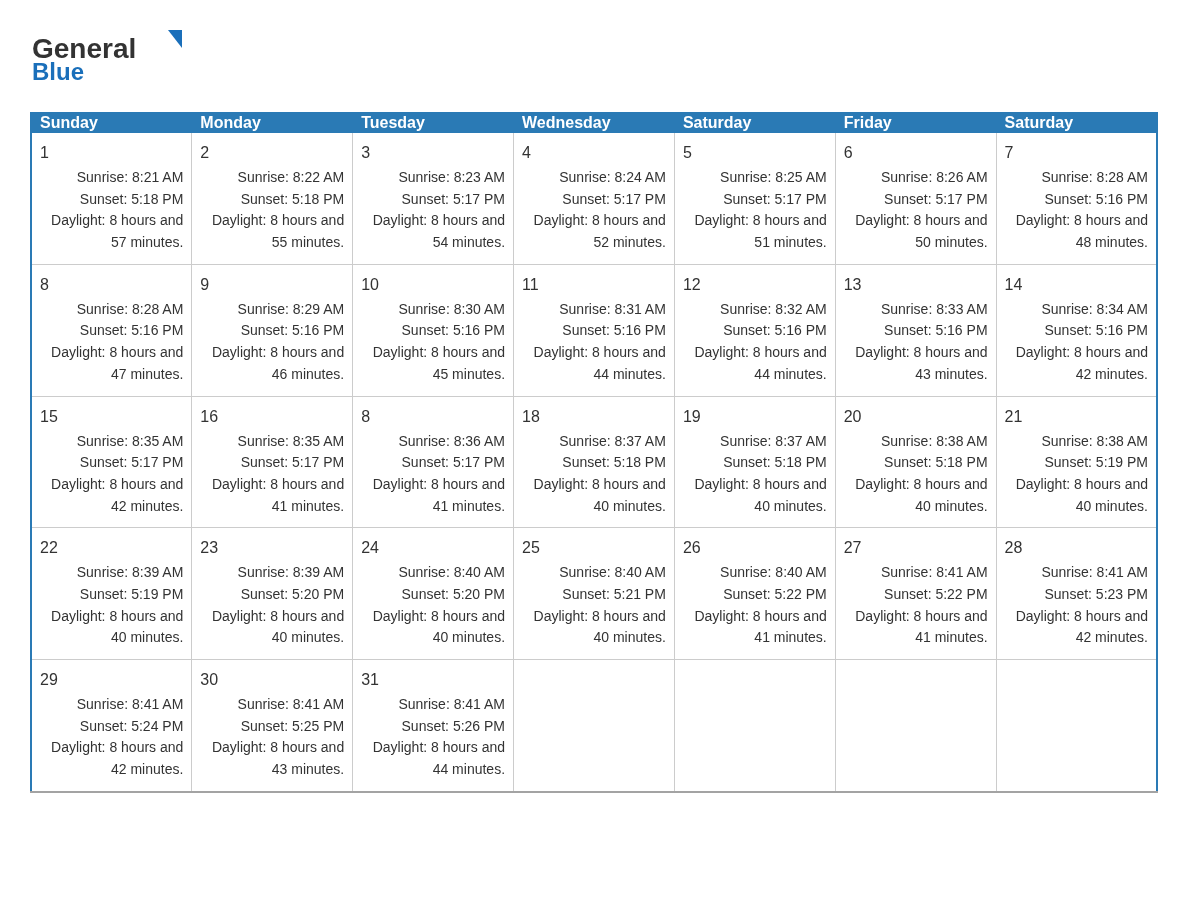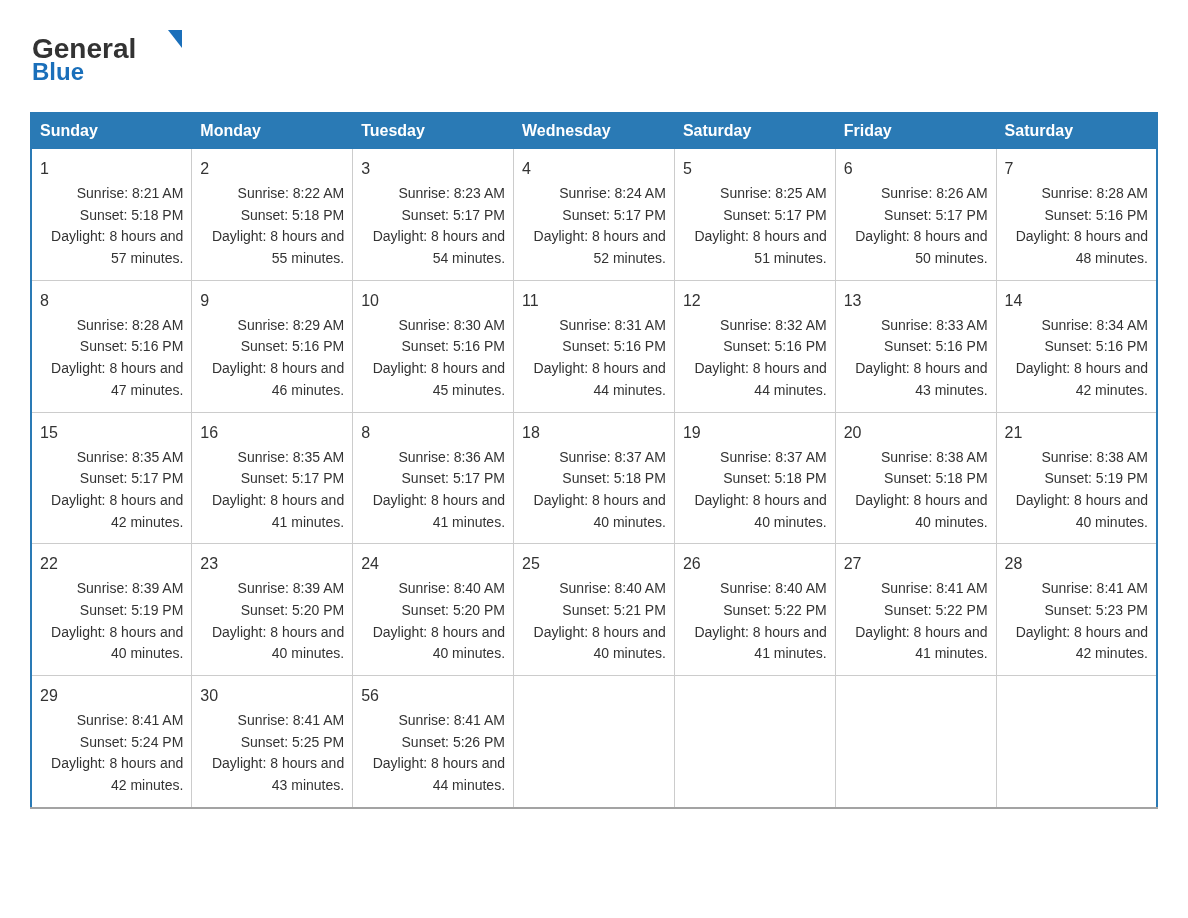--- a/index.html
+++ b/index.html
@@ -31,21 +31,21 @@
       margin-top: 4px;
     }
     table {
       width: 100%;
       border-collapse: collapse;
       table-layout: fixed;
     }
     thead tr th {
       background-color: #2a7ab5;
       color: #fff;
-      padding: 8px 8px;
+      padding: 0 8px;
       font-size: 16px;
       font-weight: bold;
       text-align: left;
       border: 1px solid #2a7ab5;
     }
     tbody tr td {
       vertical-align: top;
       padding: 8px 8px 10px 8px;
       border: 1px solid #ccc;
       font-size: 13px;
@@ -243,21 +243,21 @@
       <tr>
         <td>
           <span class="day-num">29</span>
           <div class="day-info">Sunrise: 8:41 AM<br>Sunset: 5:24 PM<br>Daylight: 8 hours and 42 minutes.</div>
         </td>
         <td>
           <span class="day-num">30</span>
           <div class="day-info">Sunrise: 8:41 AM<br>Sunset: 5:25 PM<br>Daylight: 8 hours and 43 minutes.</div>
         </td>
         <td>
-          <span class="day-num">56</span>
+          <span class="day-num">31</span>
           <div class="day-info">Sunrise: 8:41 AM<br>Sunset: 5:26 PM<br>Daylight: 8 hours and 44 minutes.</div>
         </td>
         <td class="empty-cell"></td>
         <td class="empty-cell"></td>
         <td class="empty-cell"></td>
         <td class="empty-cell"></td>
       </tr>
     </tbody>
 </table>
 

